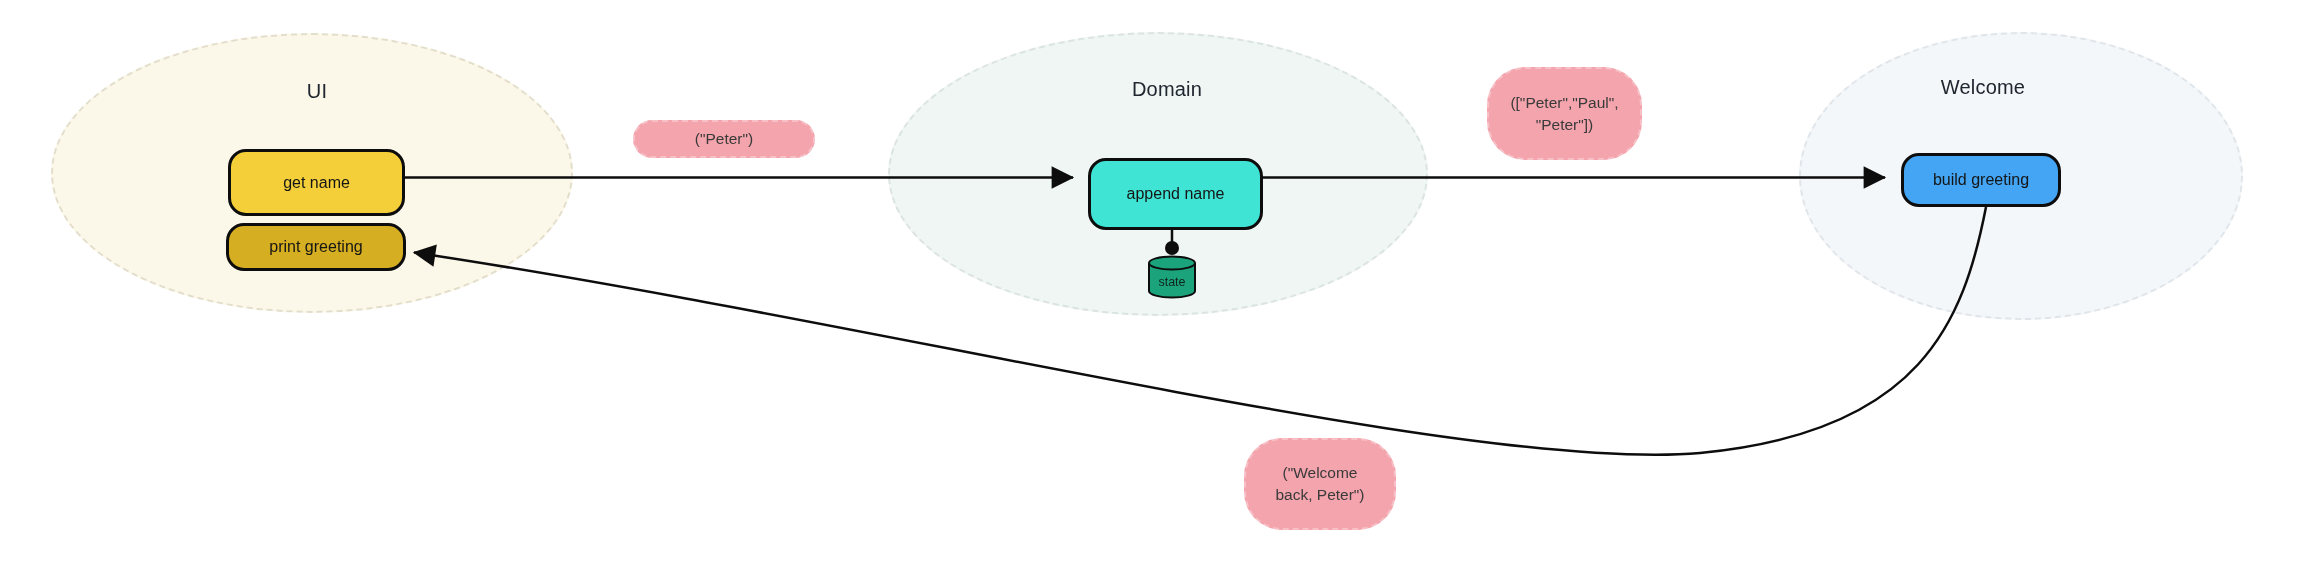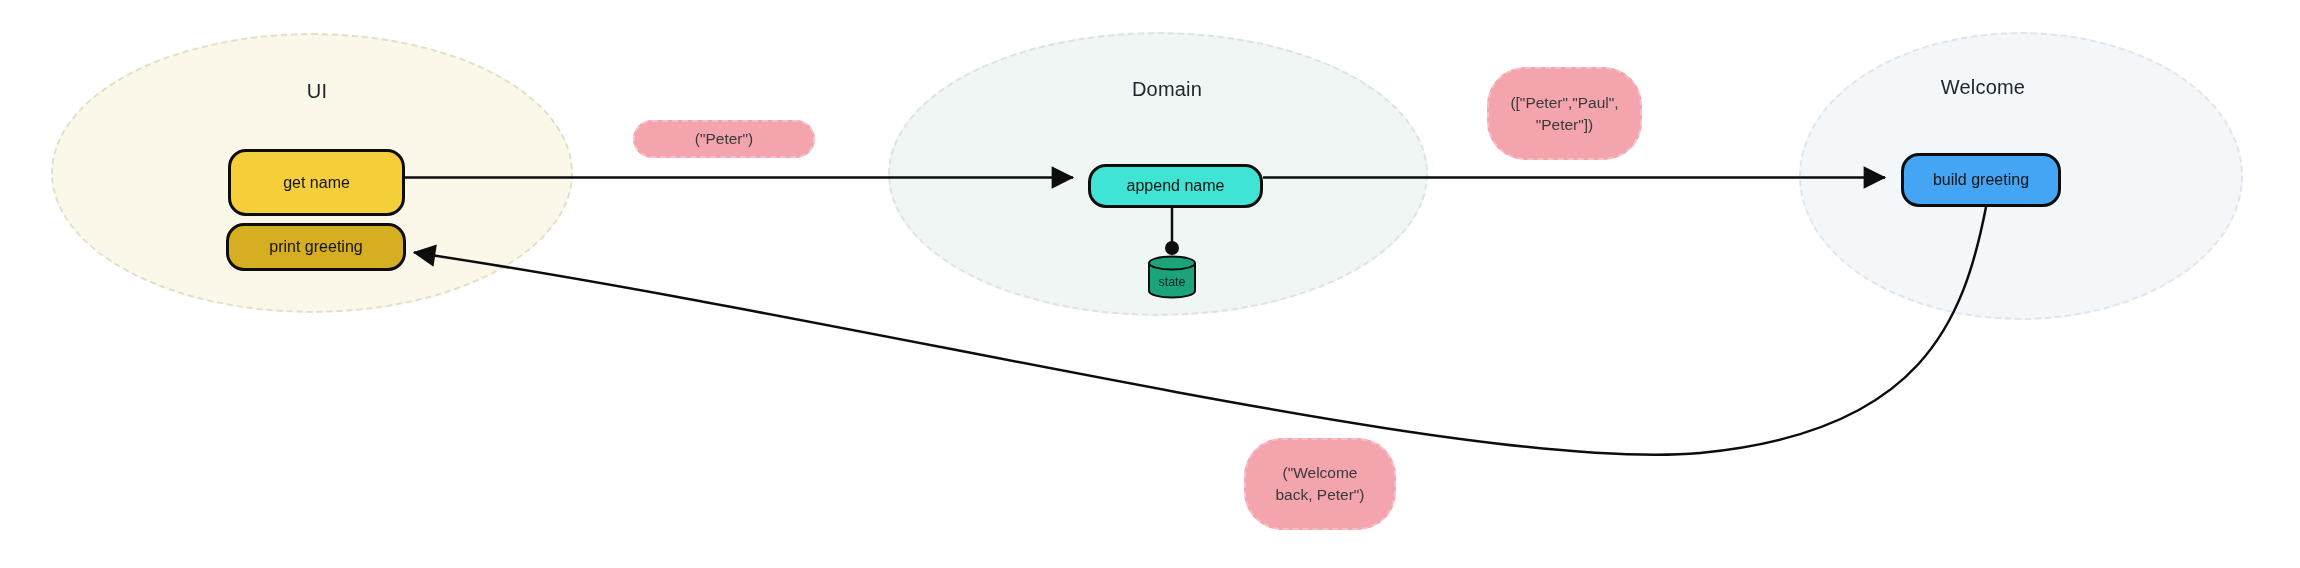--- a/index.html
+++ b/index.html
@@ -74,21 +74,21 @@
     border: 3px solid var(--node-border);
     border-radius: 18px;
     display: flex;
     align-items: center;
     justify-content: center;
     font-size: 16px;
     color: #151515;
   }
   .node-get-name       { left: 228px;  top: 149px; width: 177px; height: 67px; background: var(--yellow-node); }
   .node-print-greeting { left: 226px;  top: 223px; width: 180px; height: 48px; background: var(--gold-node); }
-  .node-append-name    { left: 1088px; top: 164px; width: 175px; height: 44px; background: var(--cyan-node); }
+  .node-append-name    { left: 1088px; top: 158px; width: 175px; height: 72px; background: var(--cyan-node); }
   .node-build-greeting { left: 1901px; top: 153px; width: 160px; height: 54px; background: var(--blue-node); }
   
   .edge-label {
     position: absolute;
     box-sizing: border-box;
     background: var(--pink-label);
     border: 2px dashed var(--pink-label-edge);
     display: flex;
     flex-direction: column;
     align-items: center;

